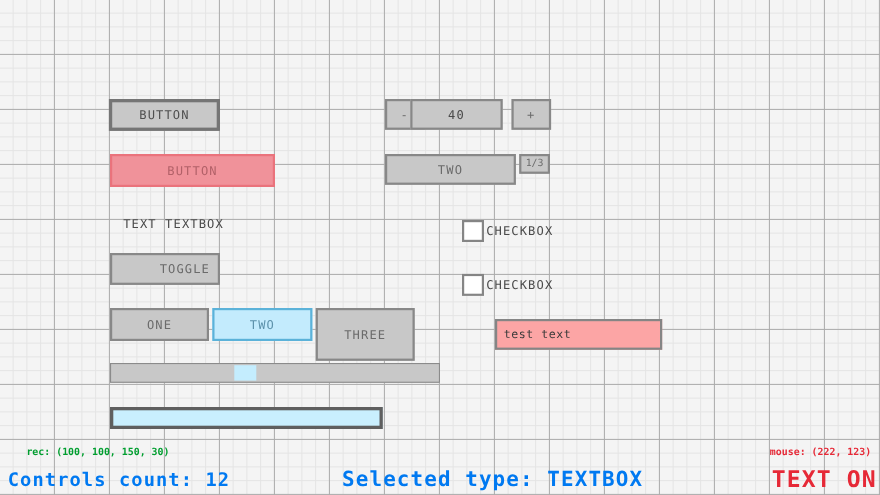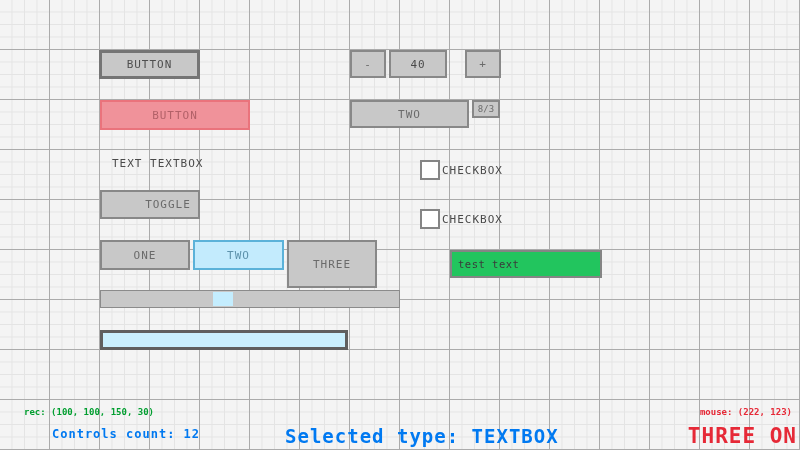--- a/index.html
+++ b/index.html
@@ -8,37 +8,37 @@
     font-family:"DejaVu Sans Mono","Liberation Mono",monospace;
     background-color:#f4f4f4;
     background-image:
       linear-gradient(#ababab 1px, transparent 1px),
       linear-gradient(90deg, #ababab 1px, transparent 1px),
       linear-gradient(#e4e4e4 1px, transparent 1px),
       linear-gradient(90deg, #e4e4e4 1px, transparent 1px);
     background-size:50px 50px,50px 50px,12.5px 12.5px,12.5px 12.5px;
     background-position:-1px -1px;
   }
-  .abs{position:absolute;box-sizing:border-box;}
+  .abs{position:absolute;box-sizing:border-box;margin-top:40px;}
   .ctl{
     display:flex;align-items:center;justify-content:center;
     background:#c8c8c8;border:2px solid #888888;
     color:#6b6b6b;font-size:11px;letter-spacing:1px;white-space:nowrap;
   }
   .btn-default{border:3px solid #757575;color:#4f4f4f;}
   .btn-selected{background:#f0929a;border:2px solid #ea737c;color:#b26168;}
   .plain-label{color:#4a4a4a;font-size:11px;letter-spacing:1px;white-space:nowrap;}
   .toggle-active{background:#c3ebfd;border:2px solid #5bb2d9;color:#5d92ab;}
   .slider-track{background:#c8c8c8;border:1px solid #8b8b8b;}
   .slider-handle{position:absolute;left:112px;top:1px;width:20px;height:14px;background:#c4edfe;}
   .progress-rect{background:#c9effe;border:3px solid #5f5f5f;}
   .checkbox-box{background:#ffffff;border:2px solid #858585;}
   .textbox{
     display:flex;align-items:center;justify-content:flex-start;
-    background:#22c55e;border:2px solid #858585;
+    background:#fca5a5;border:2px solid #858585;
     color:#3a3a3a;font-size:10.5px;letter-spacing:0.5px;padding-left:6px;
   }
   .counter-box{font-size:9px;letter-spacing:0;}
   .status-small{position:absolute;font-size:9px;font-weight:bold;letter-spacing:0;white-space:nowrap;}
   .status-big{position:absolute;font-weight:bold;white-space:nowrap;}
 </style>
 </head>
 <body>
 
 <div class="abs ctl btn-default" style="left:99px;top:50px;width:101px;height:29px;">BUTTON</div>
@@ -53,35 +53,35 @@
 <div class="abs ctl toggle-active" style="left:193px;top:240px;width:91px;height:30px;">TWO</div>
 <div class="abs ctl" style="left:287px;top:240px;width:90px;height:48px;">THREE</div>
 
 <div class="abs slider-track" style="left:100px;top:290px;width:300px;height:18px;">
   <div class="slider-handle"></div>
 </div>
 
 <div class="abs progress-rect" style="left:100px;top:330px;width:248px;height:20px;"></div>
 
 <div class="abs ctl" style="left:350px;top:50px;width:36px;height:28px;">-</div>
-<div class="abs ctl" style="left:389px;top:50px;width:58px;height:28px;color:#4a4a4a;">40</div>
+<div class="abs ctl" style="left:373px;top:50px;width:84px;height:28px;color:#4a4a4a;">40</div>
 <div class="abs ctl" style="left:465px;top:50px;width:36px;height:28px;">+</div>
 
 <div class="abs ctl" style="left:350px;top:100px;width:119px;height:28px;">TWO</div>
-<div class="abs ctl counter-box" style="left:472px;top:100px;width:28px;height:18px;">8/3</div>
+<div class="abs ctl counter-box" style="left:472px;top:100px;width:28px;height:18px;">1/3</div>
 
 <div class="abs checkbox-box" style="left:420px;top:160px;width:20px;height:20px;"></div>
 <div class="abs plain-label" style="left:442px;top:164px;">CHECKBOX</div>
 
 <div class="abs checkbox-box" style="left:420px;top:209px;width:20px;height:20px;"></div>
 <div class="abs plain-label" style="left:442px;top:213px;">CHECKBOX</div>
 
 <div class="abs textbox" style="left:450px;top:250px;width:152px;height:28px;">test text</div>
 
 <div class="status-small" style="left:24px;top:407px;color:#009e2f;">rec: (100, 100, 150, 30)</div>
 
-<div class="status-big" style="left:7px;top:427px;font-size:12px;color:#0079f1;letter-spacing:1px;margin-left:45px;">Controls count: 12</div>
+<div class="status-big" style="left:7px;top:427px;font-size:17px;color:#0079f1;letter-spacing:1px;">Controls count: 12</div>
 
-<div class="status-big" style="left:285px;top:425px;font-size:19px;color:#0079f1;letter-spacing:1px;">Selected type: TEXTBOX</div>
+<div class="status-big" style="left:311px;top:425px;font-size:19px;color:#0079f1;letter-spacing:1px;">Selected type: TEXTBOX</div>
 
 <div class="status-small" style="right:8px;top:407px;color:#e62937;">mouse: (222, 123)</div>
 
-<div class="status-big" style="right:3px;top:424px;font-size:21px;color:#e62937;letter-spacing:1px;">THREE ON</div>
+<div class="status-big" style="right:3px;top:424px;font-size:21px;color:#e62937;letter-spacing:1px;">TEXT ON</div>
 
 </body></html>

